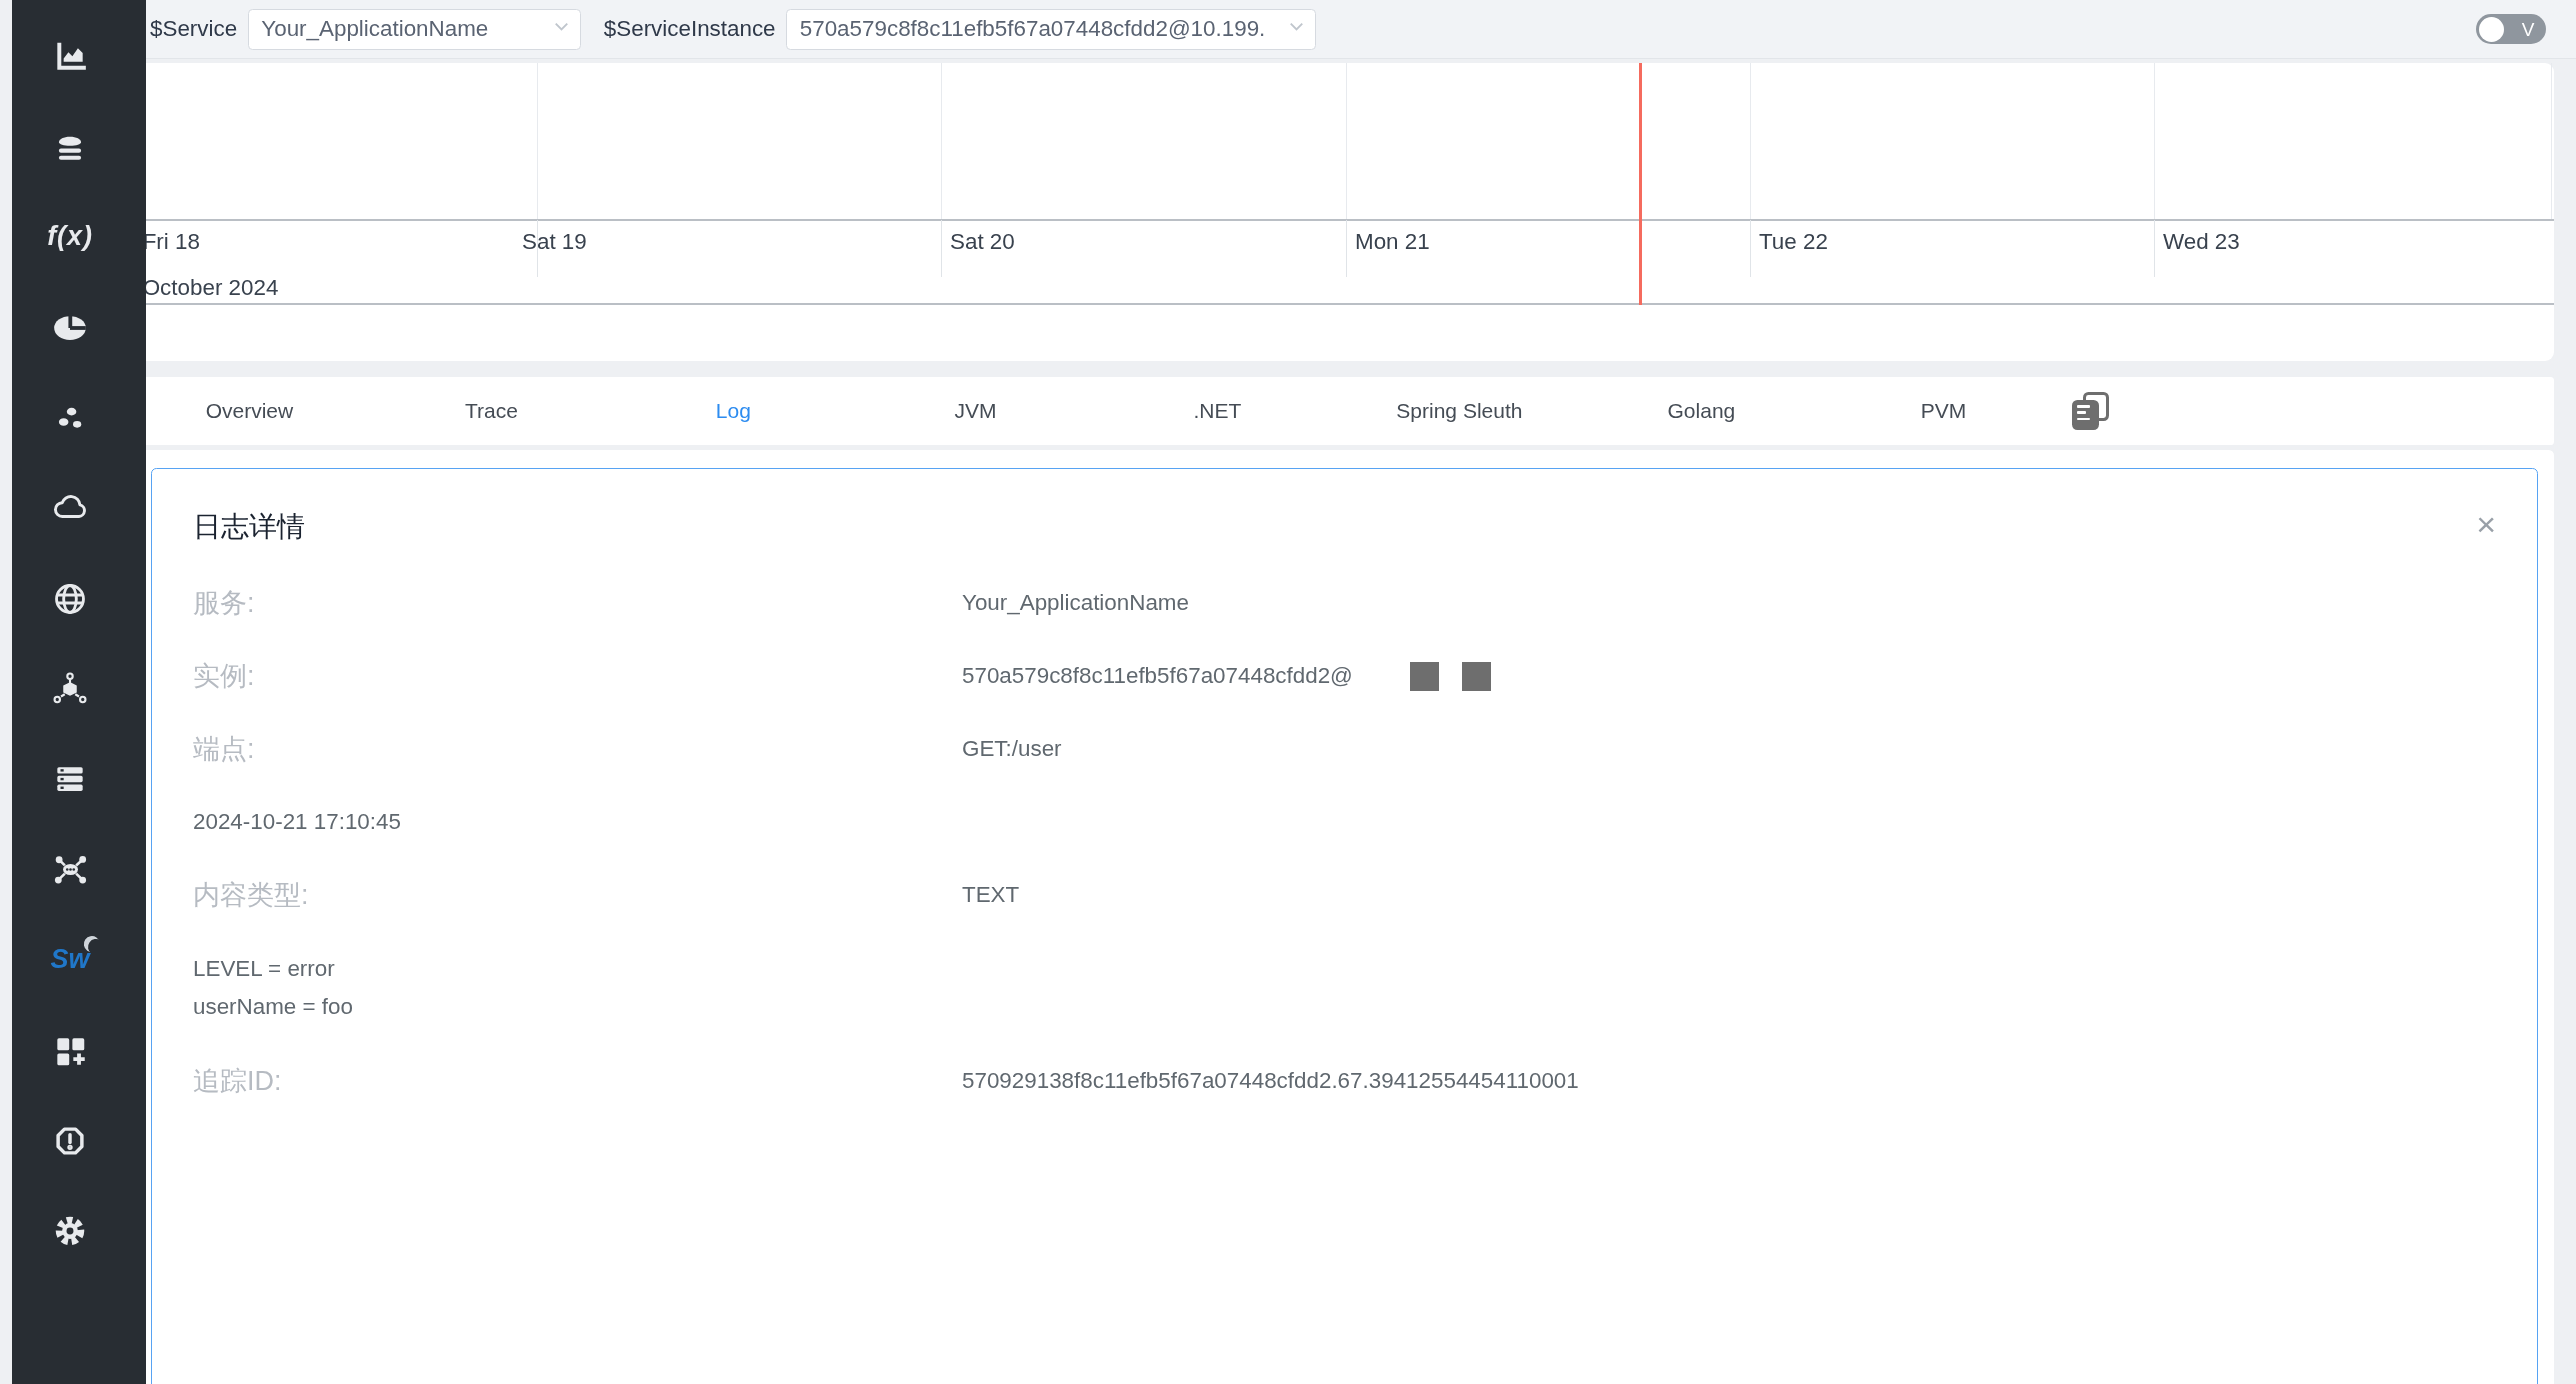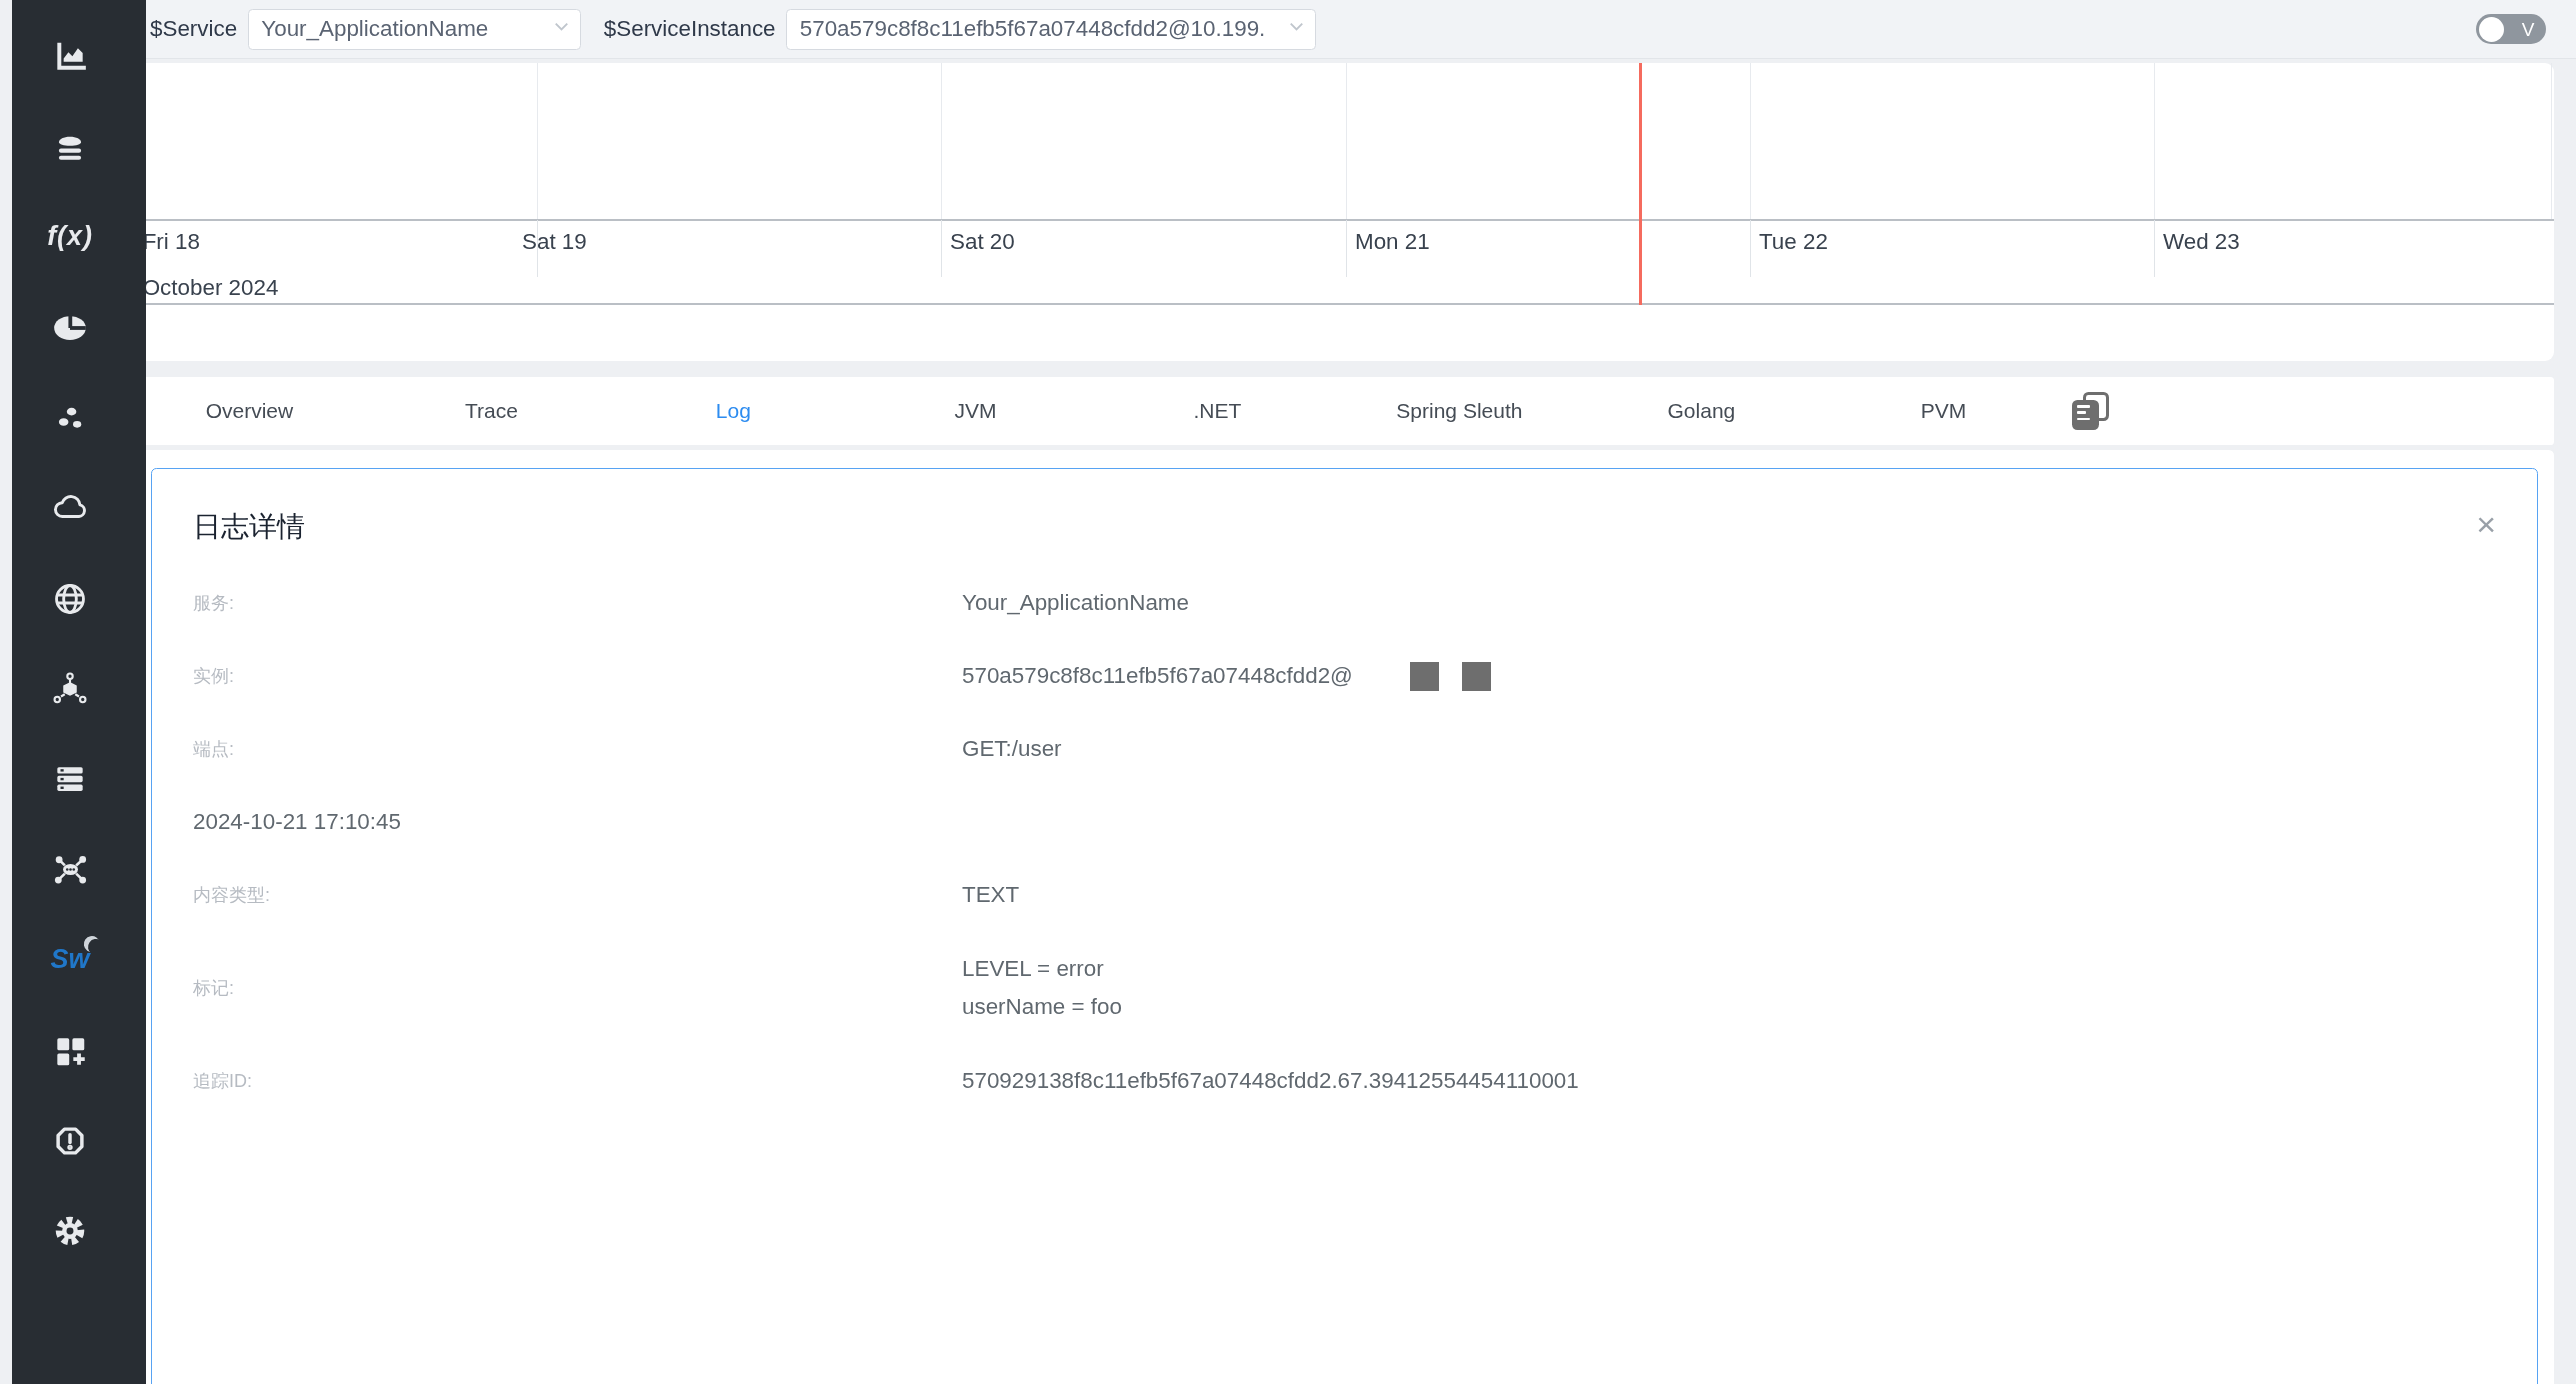--- a/index.html
+++ b/index.html
@@ -45,21 +45,21 @@
   .doc-front i{display:block;height:2.7px;background:#fff;margin-bottom:3.6px;border-radius:0.9px}
   .dl1{width:13.4px}.dl2{width:9px}.dl3{width:13.4px}
   
   .content-card{position:absolute;left:134px;top:450px;width:2420px;height:935px;background:#fff;border-radius:5.4px 5.4px 0 0;z-index:1}
   .modal{position:absolute;left:151px;top:468px;width:2387px;height:935px;background:#fff;border:1.8px solid #57a3f3;border-radius:5.4px;box-sizing:border-box;z-index:2}
   .modal-title{position:absolute;left:41px;top:39px;font-size:28px;color:#1b2330;font-weight:500}
   .modal-close{position:absolute;right:41px;top:38px;font-size:34px;line-height:34px;color:#99a0a8;cursor:pointer;font-weight:300}
   .fields{position:absolute;left:41px;top:97px;right:41px}
   .frow{display:flex;align-items:center;height:73px}
   .frow.tall{height:113px;align-items:center}
-  .flabel{width:769px;font-size:18px;color:#b6bbc2;flex:0 0 auto}
+  .flabel{width:769px;font-size:27px;color:#b6bbc2;flex:0 0 auto}
   .fvalue{font-size:22.4px;color:#60686f;line-height:38px}
   .fvalue.dark{color:#454b52}
   .tofu{display:inline-block;width:29px;height:29px;background:#6e6e6e;vertical-align:middle;margin-left:23px}
   .tofu.firstblock{margin-left:57px}
 </style>
 </head>
 <body>
 
 <div class="sidebar">
   <div class="side-item" style="top:36px">
@@ -286,21 +286,20 @@
       <span class="fvalue">GET:/user</span>
     </div>
     <div class="frow">
       <span class="fvalue">2024-10-21 17:10:45</span>
     </div>
     <div class="frow">
       <span class="flabel">内容类型:</span>
       <span class="fvalue">TEXT</span>
     </div>
     <div class="frow tall">
-      <span class="flabel">标记:</span>
       <span class="fvalue">
         <span style="display:block">LEVEL = error</span>
         <span style="display:block">userName = foo</span>
       </span>
     </div>
     <div class="frow">
       <span class="flabel">追踪ID:</span>
       <span class="fvalue">570929138f8c11efb5f67a07448cfdd2.67.39412554454110001</span>
     </div>
   </div>

